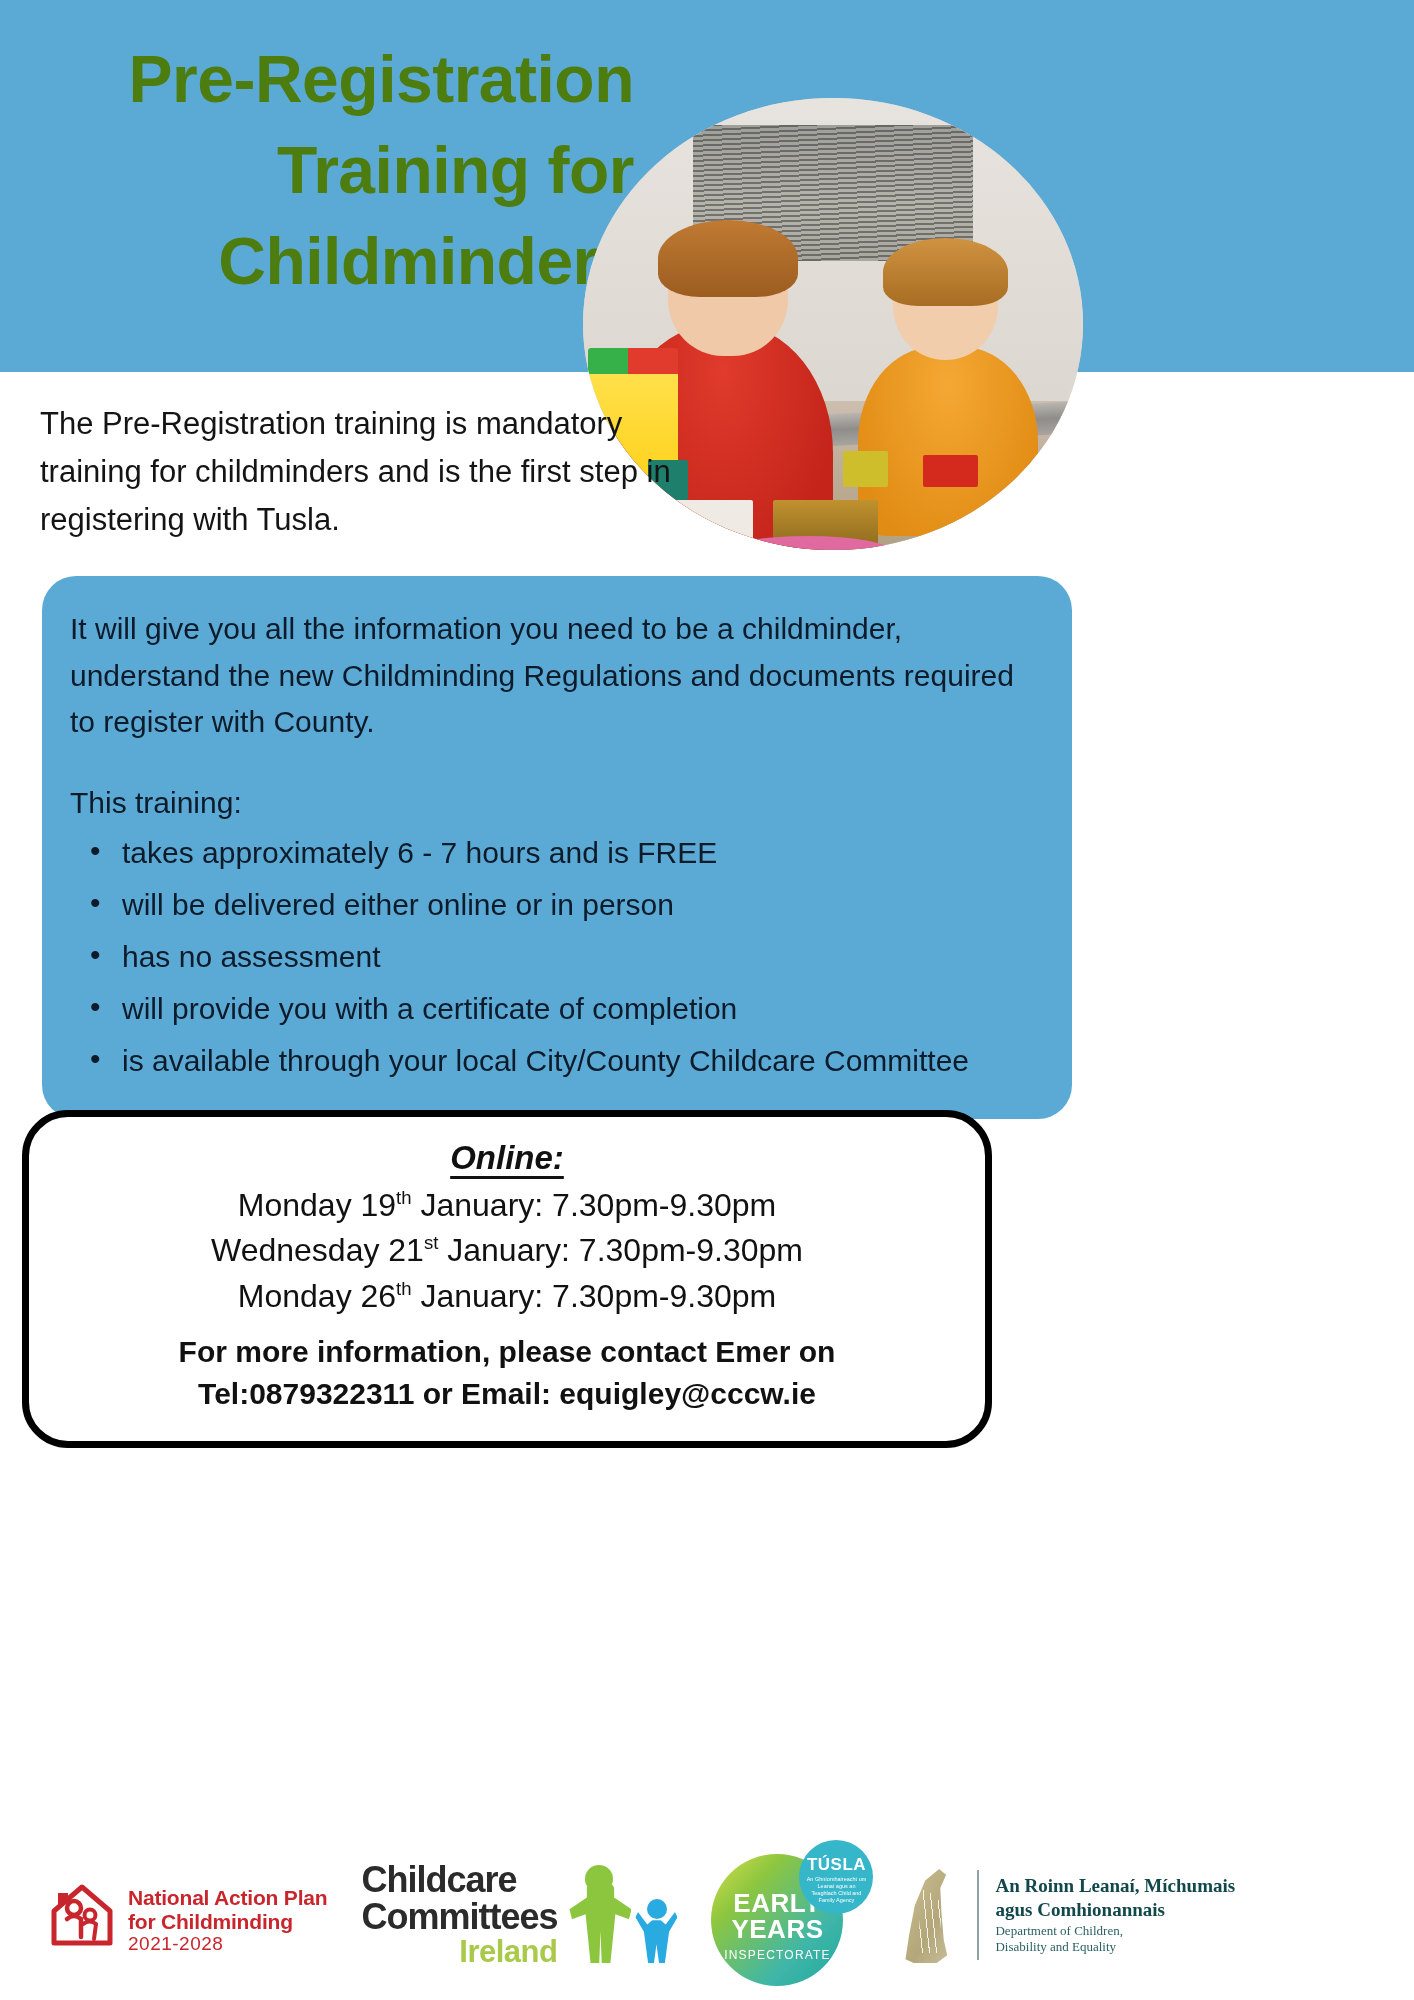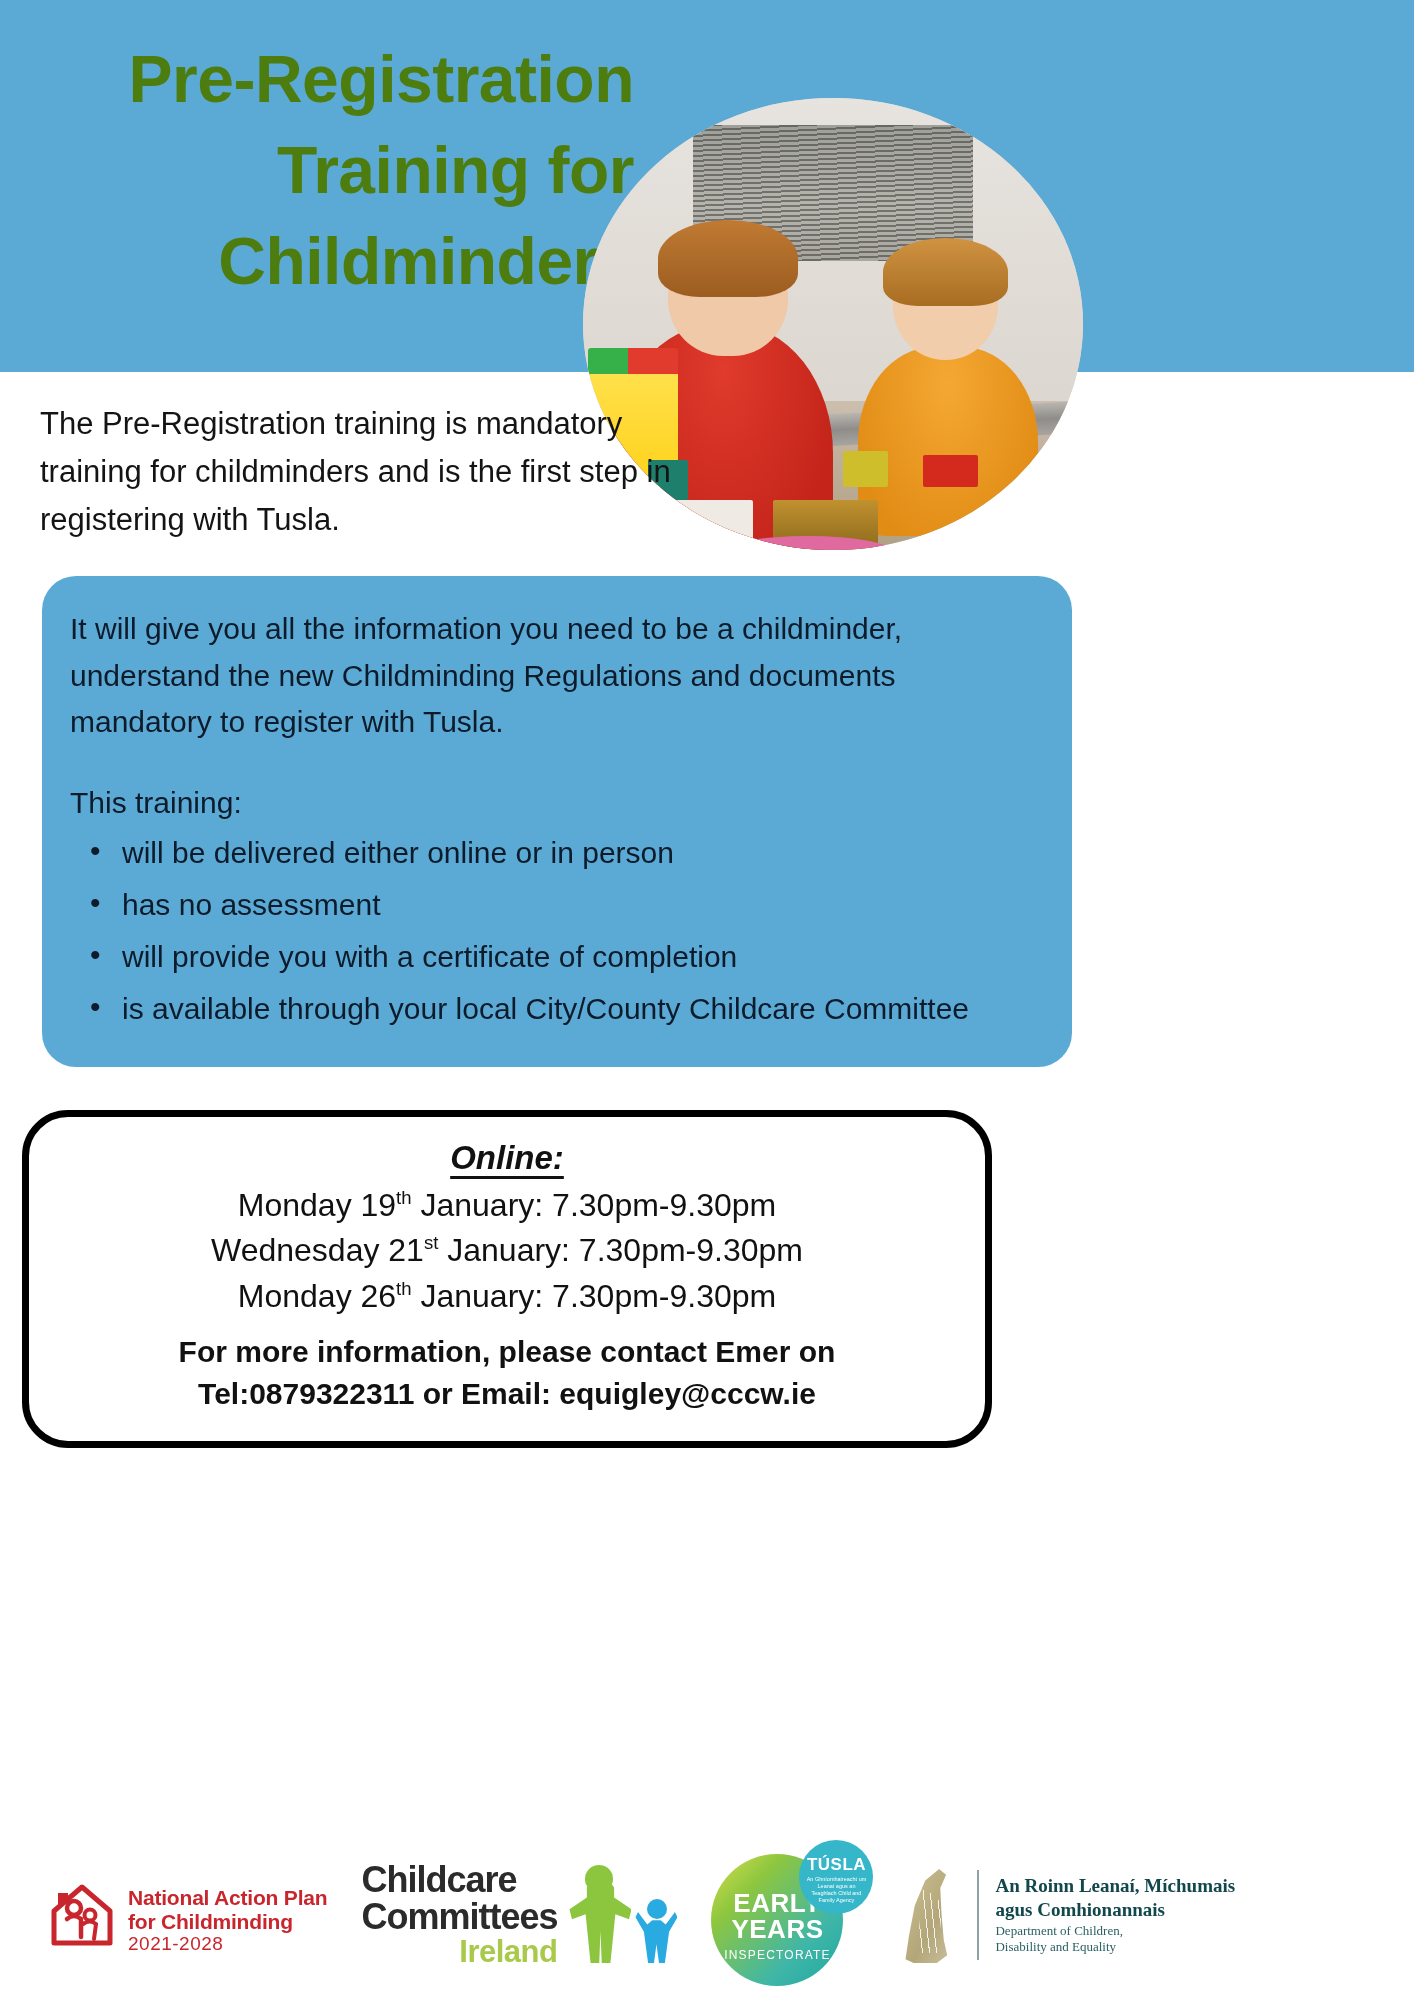--- a/index.html
+++ b/index.html
@@ -238,24 +238,25 @@
   <div class="toy-r"></div>
   <div class="toy-w"></div>
   <div class="toy-br"></div>
   <div class="toy-teal"></div>
   <div class="toy-pink"></div>
 </div>
 
 <p class="intro">The Pre-Registration training is mandatory training for childminders and is the first step in registering with Tusla.</p>
 
 <div class="info-box">
-  <p class="info-p">It will give you all the information you need to be a childminder, understand the new Childminding Regulations and documents mandatory to register with Tusla.</p>
+  <p class="info-p">It will give you all the information you need to be a childminder, understand the new Childminding Regulations and documents required to register with County.</p>
   <div class="info-gap"></div>
   <p class="info-lead">This training:</p>
   <ul class="bullets">
+    <li>takes approximately  6 - 7 hours and is FREE</li>
     <li>will be delivered either online or in person</li>
     <li>has no assessment</li>
     <li>will provide you with a certificate of completion</li>
     <li>is available through your local City/County Childcare Committee</li>
   </ul>
 </div>
 
 <div class="schedule-box">
   <div class="sched-title">Online: </div>
 

